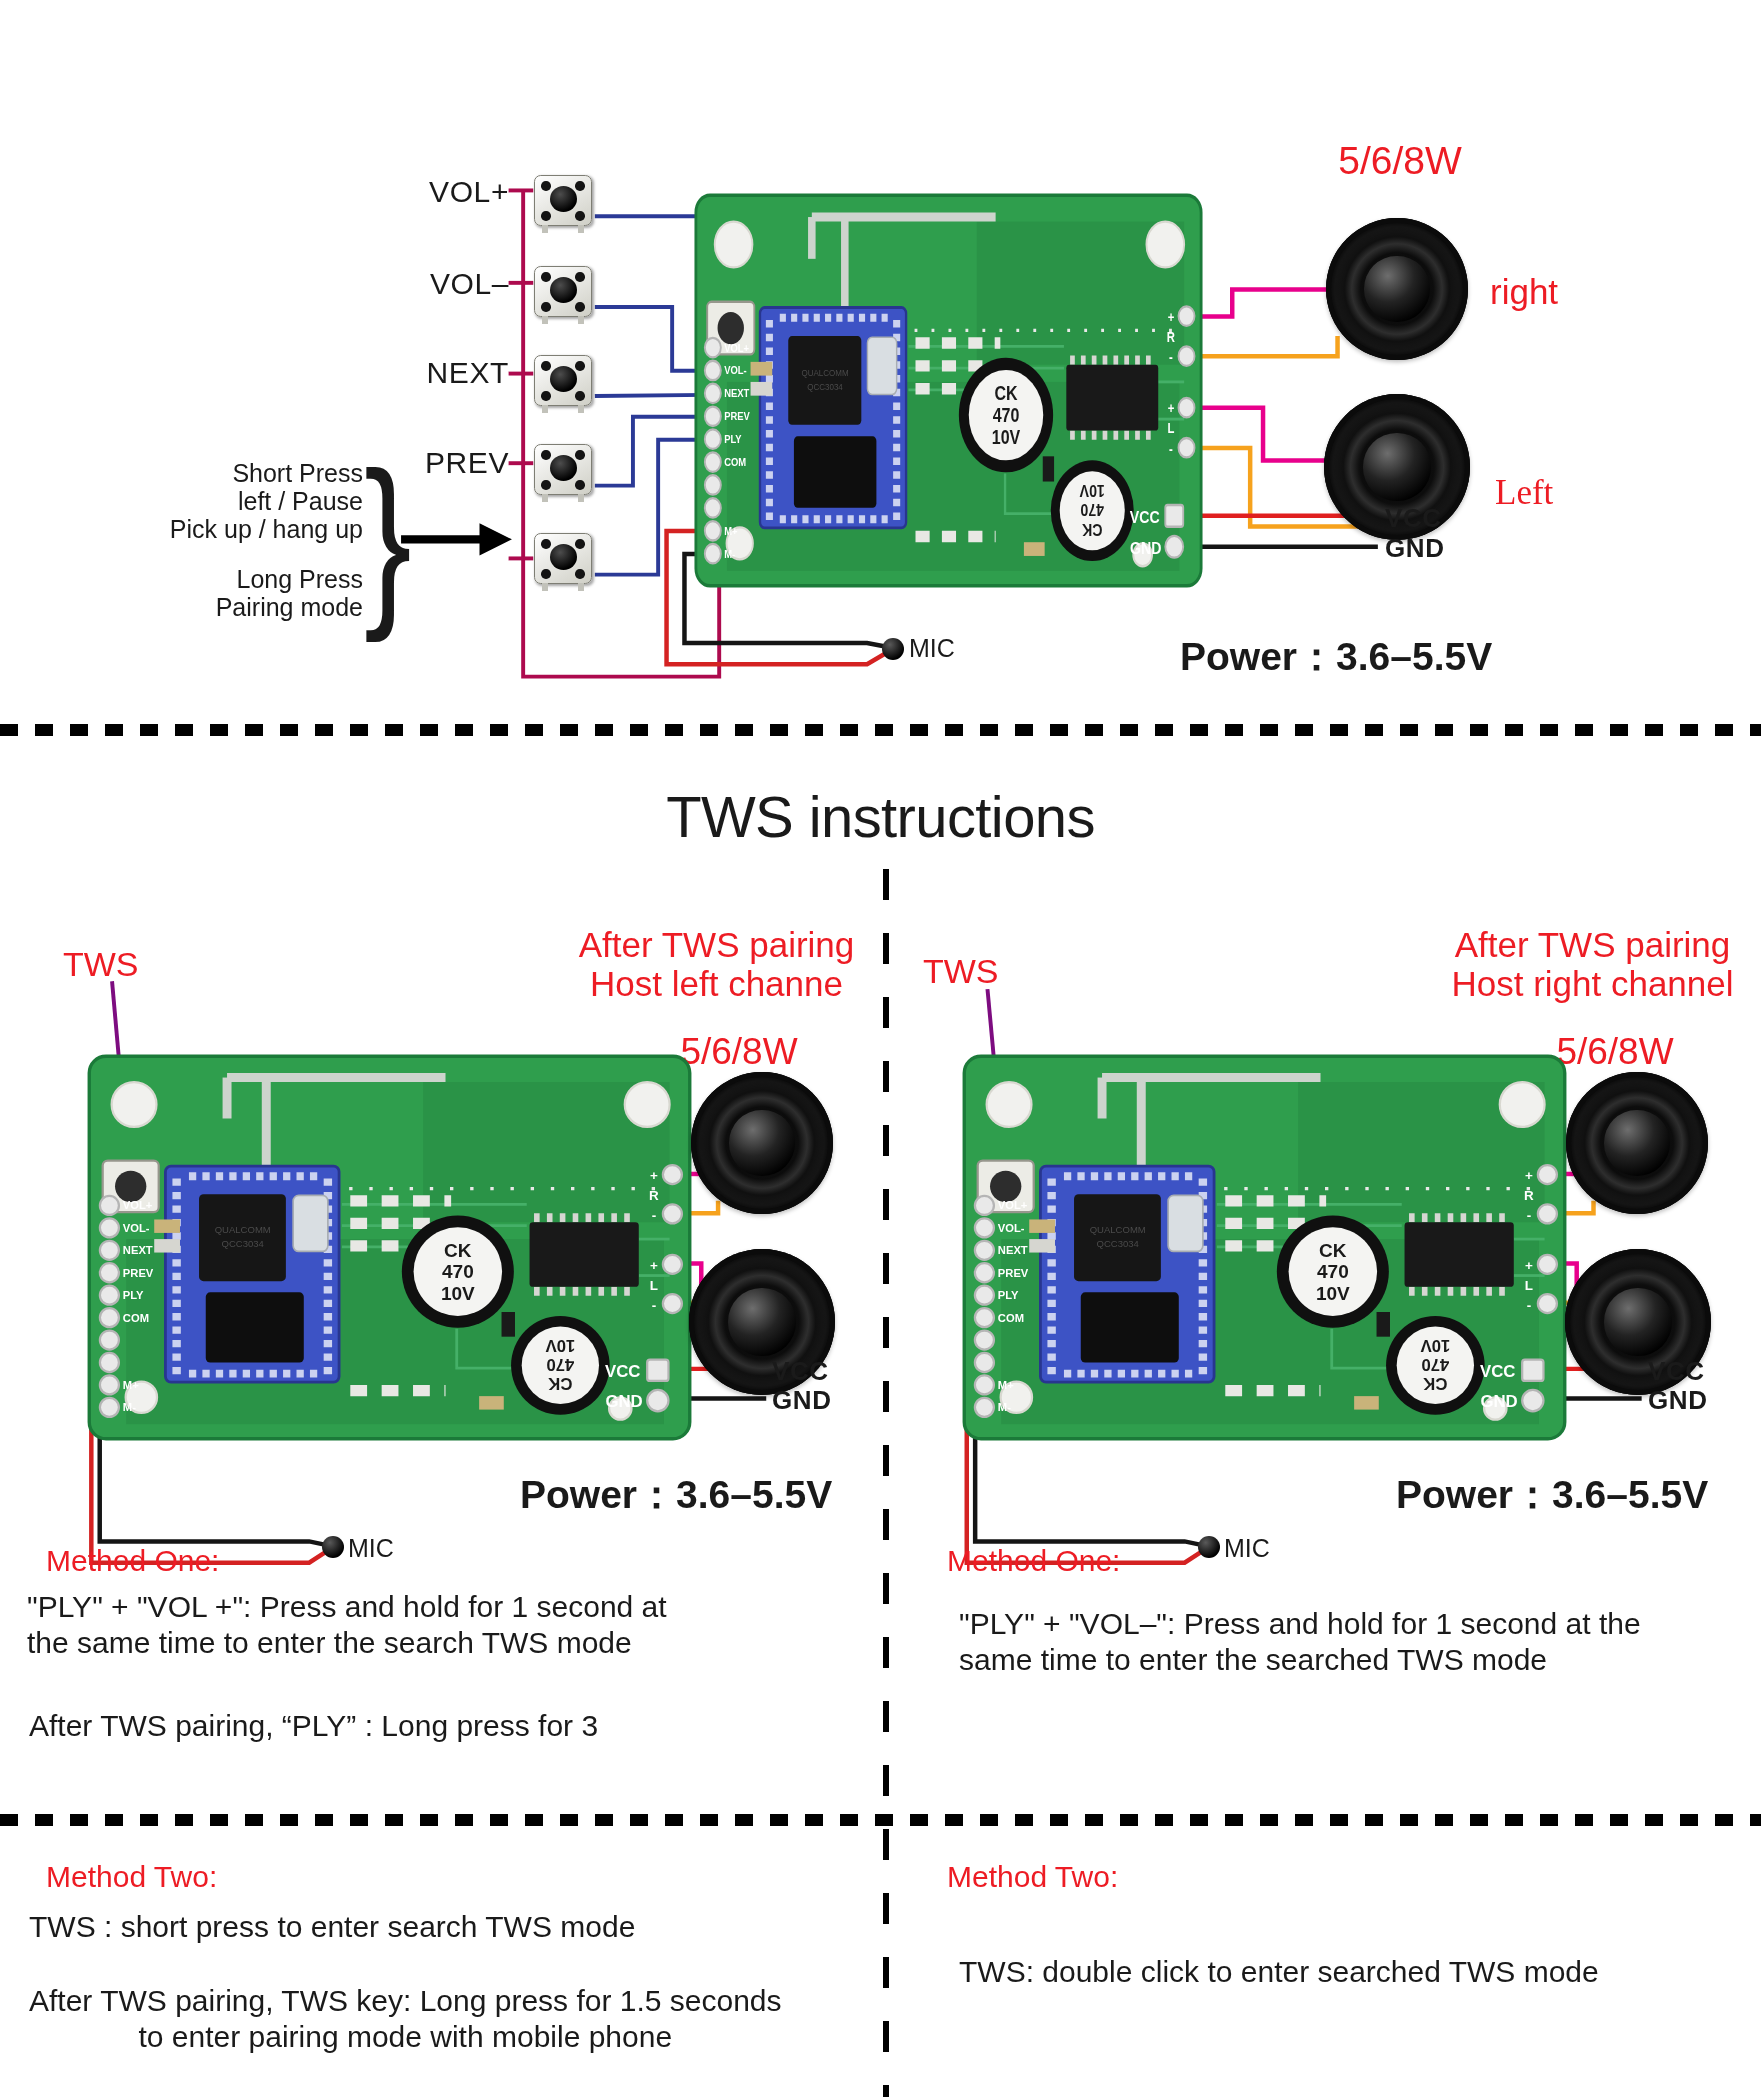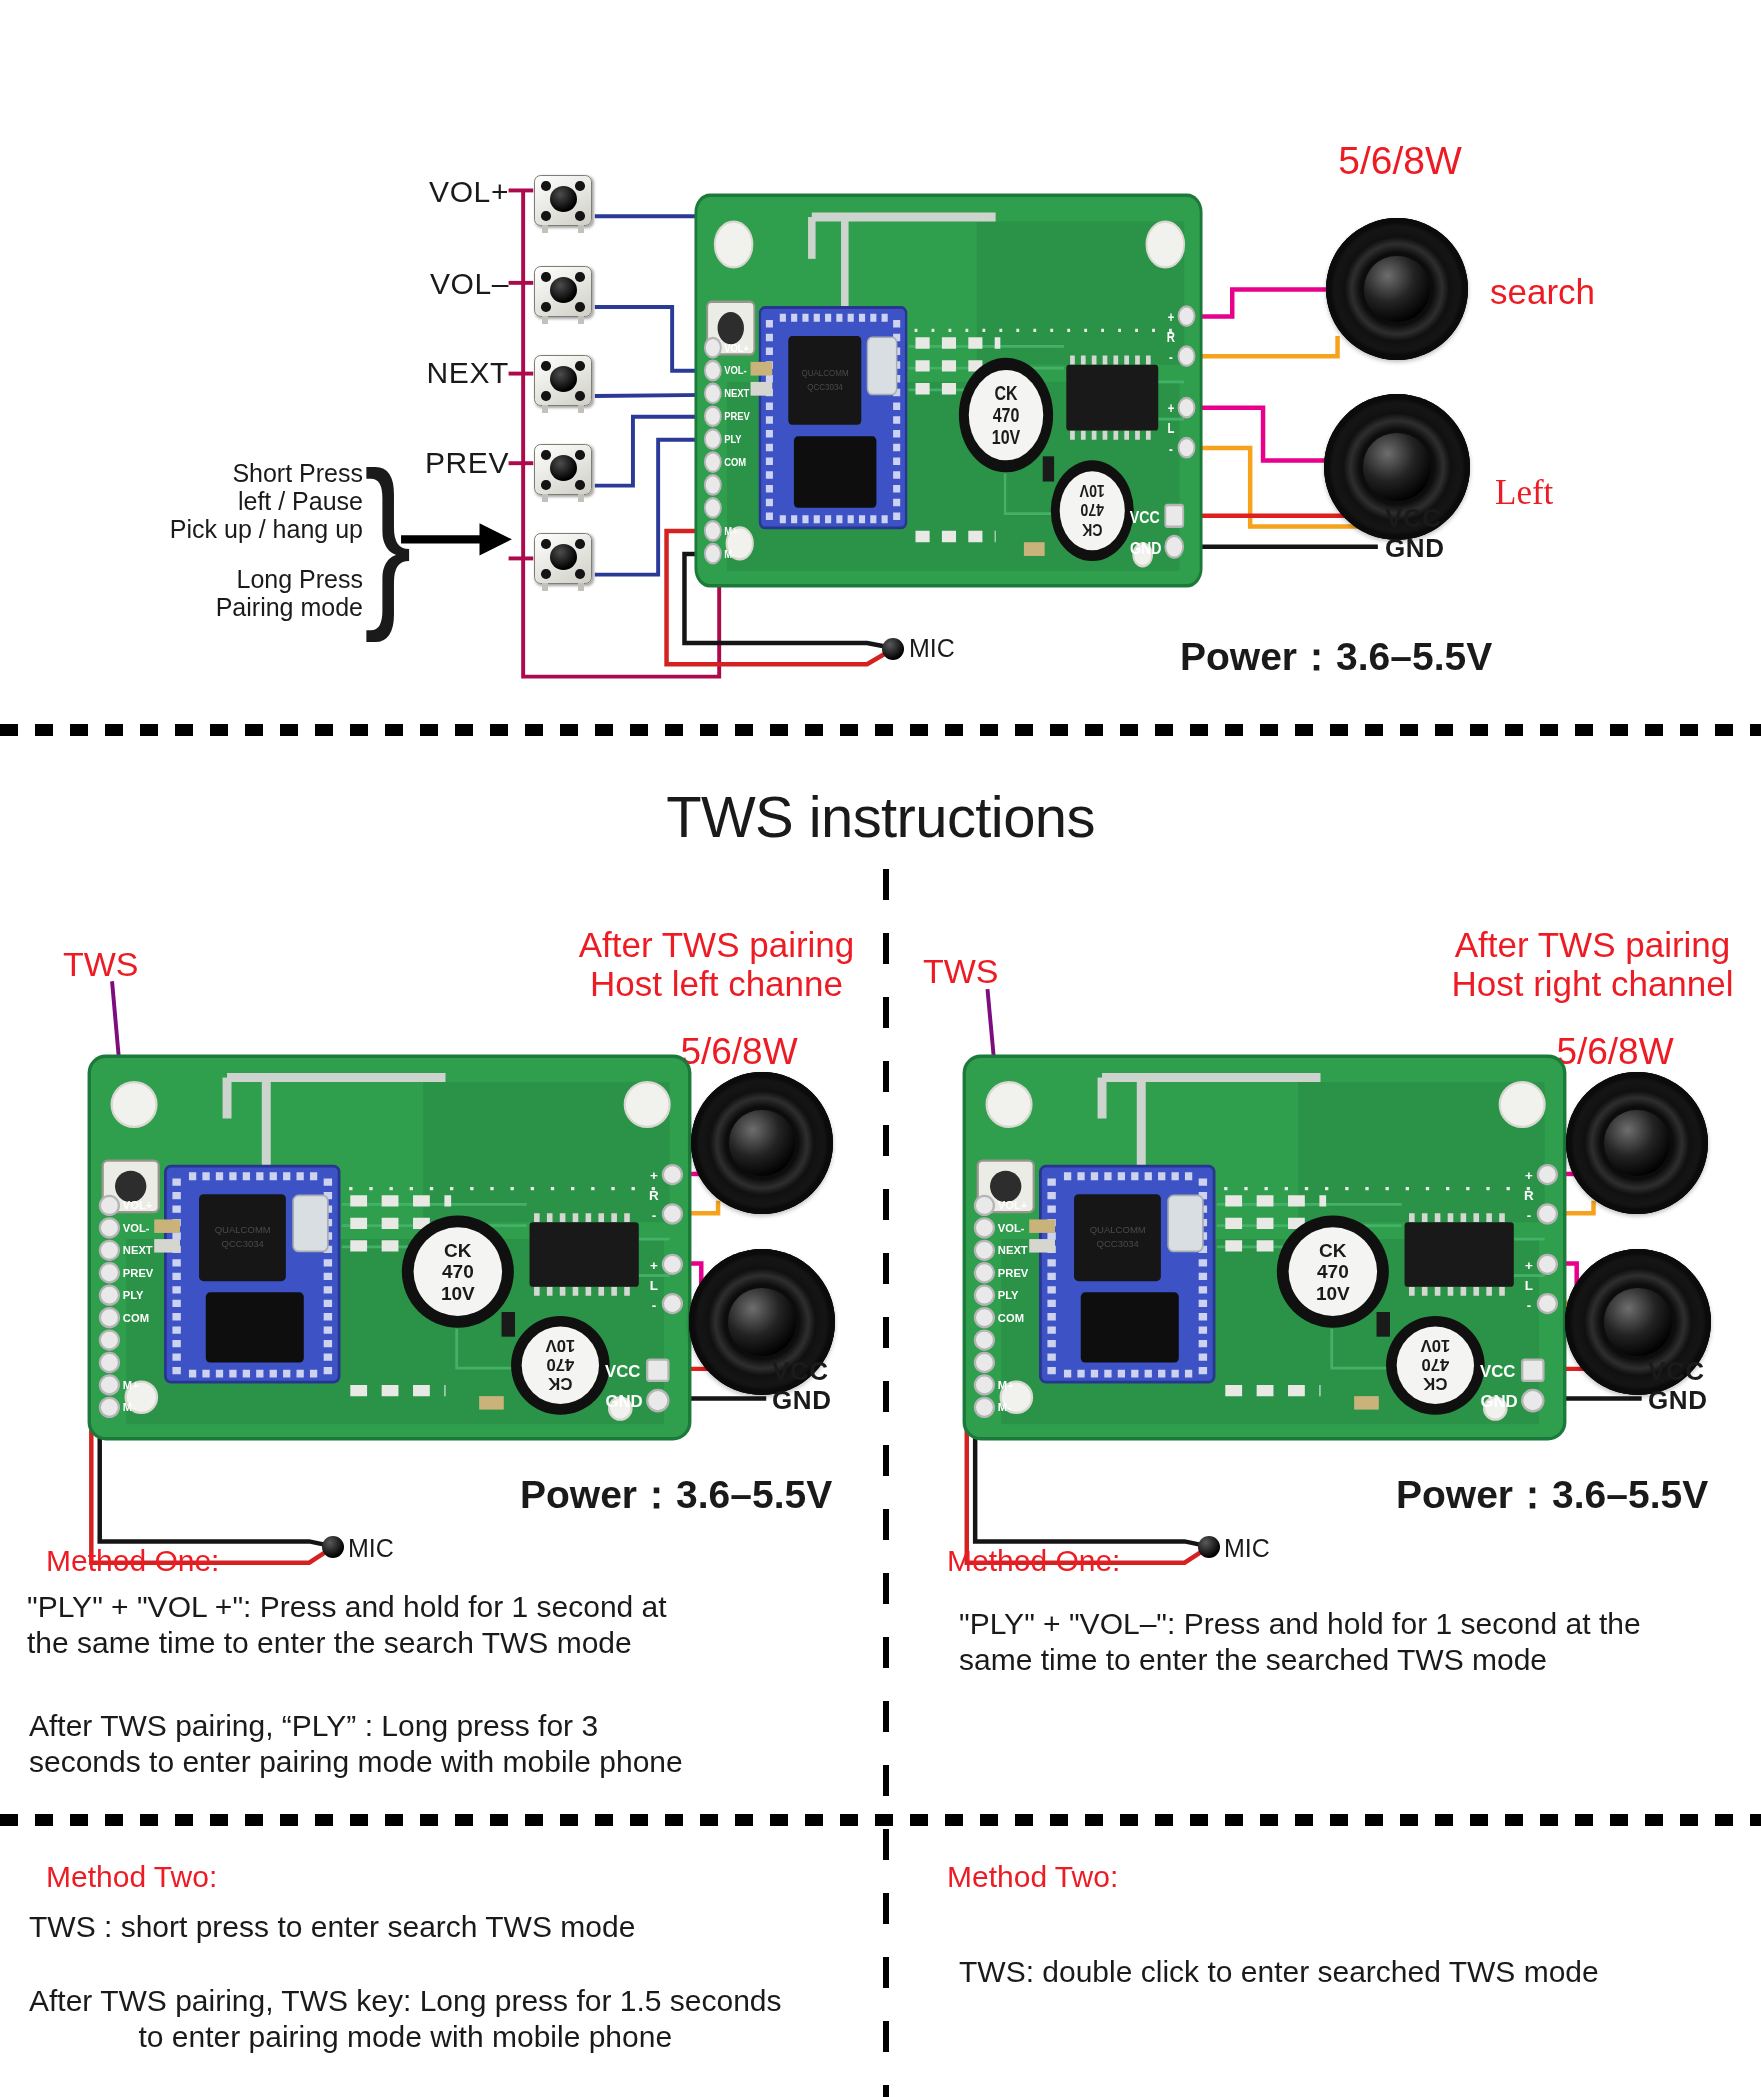--- a/index.html
+++ b/index.html
@@ -304,21 +304,21 @@
 </div>
 
   <div class="speaker" style="left:1326px;top:218px;width:142px;height:142px;">
       <div class="dome"></div>
     </div>
   <div class="speaker" style="left:1324px;top:394px;width:146px;height:146px;">
       <div class="dome"></div>
     </div>
 
   <div class="abs watt red" style="left:1288px;top:139px;font-size:39px;">5/6/8W</div>
-  <div class="abs spk-label red" style="left:1490px;top:272px;">search</div>
+  <div class="abs spk-label red" style="left:1490px;top:272px;">right</div>
   <div class="abs spk-label red" style="left:1495px;top:473px;font-family:Liberation Serif, serif;">Left</div>
 
   <div class="abs io-label" style="left:1385px;top:503px;">VCC</div>
   <div class="abs io-label" style="left:1385px;top:533px;">GND</div>
 
   <div class="abs mic-dot" style="left:882px;top:638px;"></div>
   <div class="abs mic-label" style="left:909px;top:634px;">MIC</div>
   <div class="abs power" style="left:1180px;top:630px;">Power：3.6–5.5V</div>
 
   <div class="abs divider-h" style="top:724px;"></div>
@@ -469,21 +469,20 @@
   <div class="abs mic-dot" style="left:322px;top:1536px;"></div>
   <div class="abs mic-label" style="left:348px;top:1534px;">MIC</div>
 
   <div class="abs meth-title red" style="left:46px;top:1544px;">Method One:</div>
   <div class="abs meth-body" style="left:27px;top:1589px;">
     <div>"PLY" + "VOL +": Press and hold for 1 second at</div>
     <div>the same time to enter the search TWS mode</div>
   </div>
   <div class="abs meth-body" style="left:29px;top:1708px;">
     <div>After TWS pairing, “PLY” : Long press for 3</div>
-    <div>seconds to enter pairing mode with mobile phone</div>
   </div>
 
   <div class="abs divider-h" style="top:1814px;"></div>
 
   <div class="abs meth-title red" style="left:46px;top:1860px;">Method Two:</div>
   <div class="abs meth-body" style="left:29px;top:1909px;">TWS : short press to enter search TWS mode</div>
   <div class="abs meth-body" style="left:29px;top:1983px;text-align:center;">
     <div>After TWS pairing, TWS key: Long press for 1.5 seconds</div>
     <div>to enter pairing mode with mobile phone</div>
   </div>

